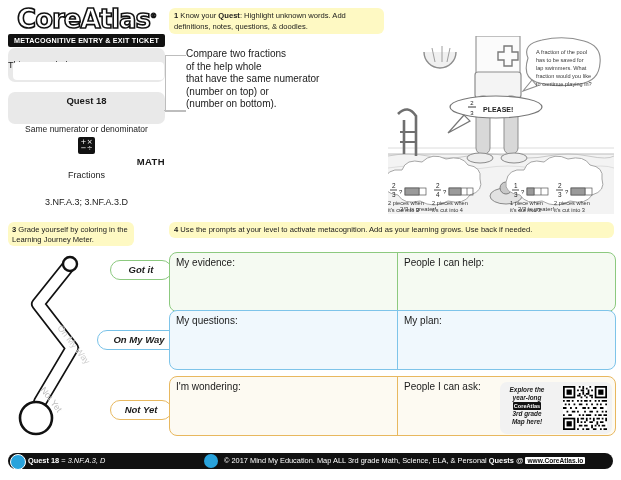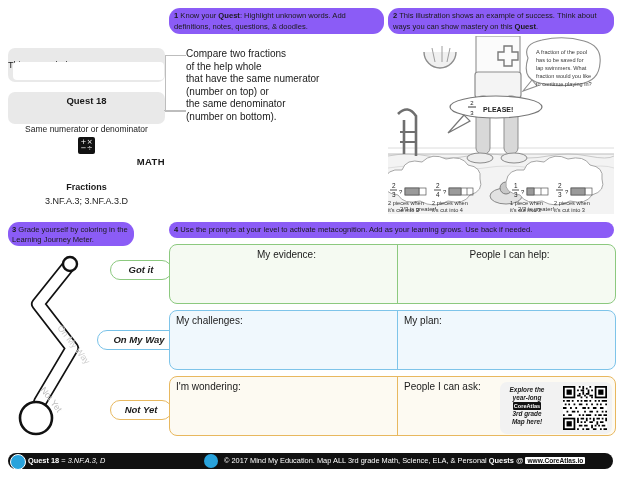--- a/index.html
+++ b/index.html
@@ -1,20 +1,20 @@
 <!DOCTYPE html>
 <html><head>
 <meta charset="utf-8">
 <style>
   html,body{margin:0;padding:0;background:#ffffff;}
   body{width:621px;height:480px;overflow:hidden;font-family:"Liberation Sans",sans-serif;color:#1a1a1a;}
   .page{position:relative;width:621px;height:480px;}
 
   
-  .grayband{background:#8b5cf6;border-radius:11px;}
+  .grayband{background:#fef9c3;border-radius:6px;}
   .stepnum{font-weight:bold;}
 
   
   .logo-wrap{position:absolute;left:8px;top:6px;width:157px;text-align:center;}
   .logo-core{font-family:"DejaVu Sans",sans-serif;font-weight:bold;font-size:26px;letter-spacing:-1px;
              color:#fff;-webkit-text-stroke:1.6px #111;text-stroke:1.6px #111;line-height:1;
              text-shadow:0 0 0 #111;}
   .logo-core .sup{font-size:7px;vertical-align:super;-webkit-text-stroke:0.7px #111;}
   .logo-sub{background:#111;color:#fff;font-size:7.2px;font-weight:bold;letter-spacing:.2px;
             padding:2px 3px;border-radius:2px;margin-top:2px;display:block;}
@@ -28,22 +28,22 @@
   .quest-sub{font-size:8.5px;margin-top:18px;}
 
   .subjbox{position:absolute;left:8px;top:133px;width:157px;height:80px;text-align:center;}
   .math-icon{margin:4px auto 2px;width:17px;height:17px;background:#111;border-radius:2px;position:relative;}
   .math-icon span{position:absolute;color:#fff;font-size:7px;line-height:7px;font-family:"DejaVu Sans",sans-serif;}
   .mi-p{left:2.5px;top:2px;}
   .mi-x{right:2.5px;top:2px;}
   .mi-m{left:2.5px;bottom:2px;}
   .mi-d{right:2.5px;bottom:2px;}
   .subj-name{font-size:9.5px;font-weight:bold;letter-spacing:.4px;text-align:right;}
-  .subj-topic{font-size:9px;font-weight:bold;margin-top:15px;}
-  .subj-std{font-size:9px;margin-top:4px;}
+  .subj-topic{font-size:9px;font-weight:normal;margin-top:3px;}
+  .subj-std{font-size:9px;margin-top:17px;}
 
   .step3{position:absolute;left:8px;top:222px;width:126px;height:24px;}
   .step3 .txt{font-size:7.6px;line-height:10px;padding:2.5px 4px 0 4px;}
 
   .meter{position:absolute;left:10px;top:252px;width:110px;height:190px;}
   .lvl{position:absolute;border:1.3px solid;border-radius:10px;background:#fff;
        font-size:9.5px;font-weight:bold;font-style:italic;text-align:center;width:60px;height:18px;line-height:18px;}
   .lvl-got{left:100px;top:8px;border-color:#8cc97f;}
   .lvl-omw{left:87px;top:78px;border-color:#79c2e8;width:82px;}
   .lvl-not{left:100px;top:148px;border-color:#e8b960;}
@@ -63,21 +63,21 @@
 
   
   .step4{position:absolute;left:169px;top:222px;width:445px;height:16px;}
   .step4 .txt{font-size:7.6px;line-height:15px;padding:0 5px;}
 
   .prow{position:absolute;left:169px;width:445px;height:58px;border-radius:8px;border:1.2px solid;}
   .prow .half{position:absolute;top:0;height:100%;box-sizing:border-box;}
   .prow .left{left:0;width:228px;border-right:1.2px solid;}
   .prow .right{left:228px;width:217px;}
   .plabel{font-size:10px;padding:4px 0 0 6px;}
-  .row-green{top:244px;border-color:#8cc97f;background:#f5faf2;text-align:center;}
+  .row-green{top:252px;border-color:#8cc97f;background:#f5faf2;}
   .row-green .left{border-right-color:#8cc97f;}
   .row-blue{top:310px;border-color:#7ec4e9;background:#f0f8fd;}
   .row-blue .left{border-right-color:#7ec4e9;}
   .row-orange{top:376px;border-color:#e8b85f;background:#fdfaf2;}
   .row-orange .left{border-right-color:#e8b85f;}
 
   
   .qrbox{position:absolute;left:500px;top:382px;width:112px;height:52px;background:#f2f2f2;border-radius:7px;}
   .qr-text{position:absolute;left:4px;top:4px;width:46px;font-size:6.4px;line-height:8px;font-style:italic;font-weight:bold;text-align:center;}
   .qr-brand{display:inline-block;background:#111;color:#fff;font-style:normal;font-size:5.6px;padding:0 1px;border-radius:1px;}
@@ -92,20 +92,26 @@
   .f-left i{font-style:italic;}
   .f-globe{position:absolute;left:196px;top:1px;width:14px;height:14px;border-radius:50%;background:#29a3dc;}
   .f-right{position:absolute;left:216px;top:3px;font-size:7.4px;}
   .f-url{background:#fff;color:#111;font-weight:bold;font-size:6.6px;padding:0 2px;border-radius:1px;}
 </style>
 </head>
 <body>
 
 <div class="page">
 
+  <div class="logo-wrap">
+    <div class="logo-core">
+      <span>Core</span><span>Atlas</span><span class="sup">®</span>
+    </div>
+    <span class="logo-sub">METACOGNITIVE ENTRY &amp; EXIT TICKET</span>
+  </div>
 
   <div class="belongs">
     <div class="belongs-label">
       <span>This </span><b>Quest</b><span> belongs to:</span>
     </div>
     <input class="belongs-input" type="text" value="" placeholder="" style="">
   </div>
 
   <div class="questbox">
     <div class="quest-title">Quest 18</div>
@@ -149,28 +155,23 @@
   </div>
 
   <div class="bracket"></div>
   <div class="bracket-stem"></div>
 
   <div class="quest-text">
     <div>Compare two fractions</div>
     <div>of the help whole</div>
     <div>that have the same numerator</div>
     <div>(number on top) or</div>
-    <div>the same denominator</div>
     <div>(number on bottom).</div>
   </div>
 
-  <div class="step2 grayband">
-    <div class="txt"><b class="stepnum">2</b>
-      <span>This illustration shows an example of success. Think about ways you can show mastery on this </span><b>Quest</b><span>.</span></div>
-  </div>
 
   <div class="illus">
     <svg width="226" height="178" viewBox="0 0 226 178">
 
       <rect x="0" y="118" width="226" height="60" fill="#f3f3f3"></rect>
       <path d="M0 120 Q20 116 40 120 T80 120 T120 120 T160 120 T200 120 T226 120" fill="none" stroke="#c9c9c9" stroke-width="1"></path>
       <path d="M0 132 Q24 128 48 132 T96 132 T144 132 T192 132 T226 132" fill="none" stroke="#dddddd" stroke-width="1"></path>
 
       <line x1="0" y1="118" x2="226" y2="118" stroke="#bdbdbd" stroke-width="1"></line>
       <line x1="0" y1="112" x2="226" y2="112" stroke="#dcdcdc" stroke-width="1"></line>
@@ -304,21 +305,21 @@
     <div class="half left">
       <div class="plabel">My evidence:</div>
     </div>
     <div class="half right">
       <div class="plabel">People I can help:</div>
     </div>
   </div>
 
   <div class="prow row-blue">
     <div class="half left">
-      <div class="plabel">My challenges:</div>
+      <div class="plabel">My questions:</div>
     </div>
     <div class="half right">
       <div class="plabel">My plan:</div>
     </div>
   </div>
 
   <div class="prow row-orange">
     <div class="half left">
       <div class="plabel">I'm wondering:</div>
     </div>

